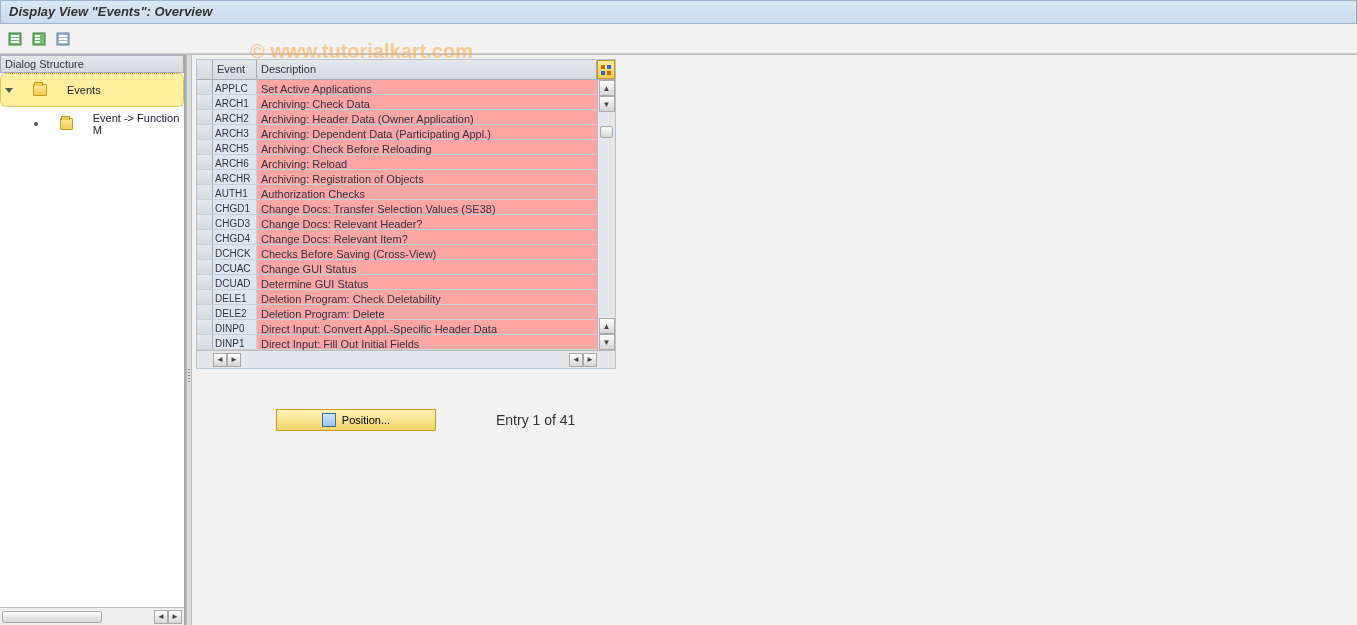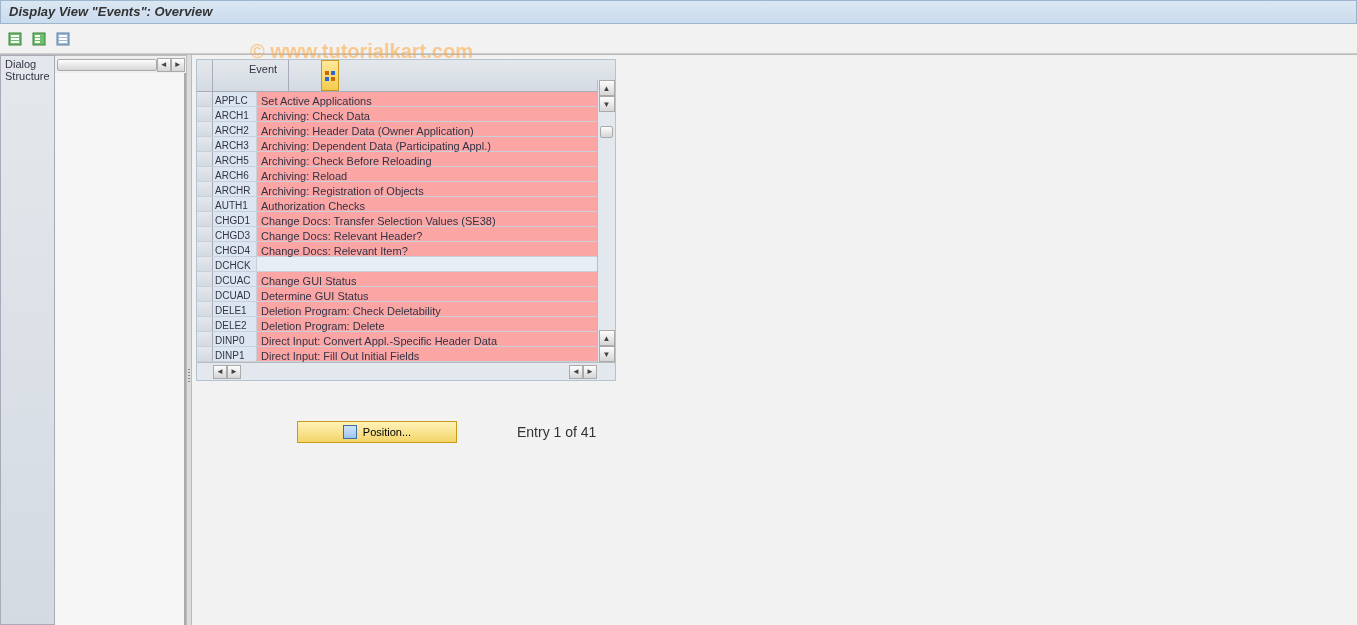--- a/index.html
+++ b/index.html
@@ -54,42 +54,43 @@
     display: flex;
     height: calc(100% - 54px);
     border-top: 1px solid #bbb;
   }
   .left-panel {
     width: 186px;
     background: #f5f5f5;
     border-right: 2px solid #aaa;
     position: relative;
     display: flex;
-    flex-direction: row;
+    flex-direction: column;
   }
   .left-panel .dialog-title {
     background: linear-gradient(#e4e8ec,#d3dae2);
     border: 1px solid #aab;
     padding: 2px 4px;
     font-size: 11px;
     color: #334;
   }
   .tree {
     flex: 1;
     overflow: hidden;
     background: #fff;
   }
   .tree-node {
     display: flex;
     align-items: center;
-    height: 18px;
+    height: 34px;
     padding-left: 4px;
     gap: 18px;
     font-size: 11px;
     color: #223;
+    border-radius: 6px;
   }
   .tree-node.selected {
     background: #ffef9f;
     border: 1px dotted #c0a020;
   }
   .tree-child { padding-left: 28px; }
   .tri {
     width: 0; height: 0;
     border-top: 4px solid transparent;
     border-bottom: 4px solid transparent;
@@ -175,22 +176,21 @@
   .grid-container {
     width: 420px;
     background: #eef2f6;
     border: 1px solid #b5c3d0;
     position: relative;
   }
   .grid-header {
     display: flex;
     background: linear-gradient(#e4e8ec,#d3dae2);
     border-bottom: 1px solid #aab;
-    height: 32px;
-    gap: 32px;
+    height: 20px;
   }
   .gh-cell {
     border-right: 1px solid #aab;
     padding: 3px 4px;
     font-size: 11px;
     color: #334;
   }
   .gh-rowmarker { width: 16px; background: linear-gradient(#e4e8ec,#d3dae2); }
   .gh-event { width: 44px; }
   .gh-desc { flex: 1; }
@@ -264,21 +264,21 @@
     background:#e3e8ee;
     border-top:1px solid #bbb;
     padding: 0 18px 0 16px;
   }
   .grid-hscroll .pair { display:flex; gap:0; }
   .position-bar {
     display:flex;
     align-items:center;
     gap: 60px;
     margin-top: 40px;
-    margin-left: 101px;
+    margin-left: 80px;
   }
   .position-btn {
     width: 160px;
     height: 22px;
     background: linear-gradient(#fff2b8,#f3d468);
     border: 1px solid #c79a1a;
     display:flex;
     align-items:center;
     justify-content:center;
     gap:6px;
@@ -352,20 +352,21 @@
     </div>
   </div>
 
   <div class="splitter"></div>
 
   <div class="right-panel">
     <div class="grid-container">
       <div class="grid-header">
         <div class="gh-cell gh-rowmarker"></div>
         <div class="gh-cell gh-event">Event</div>
+        <div class="gh-cell gh-desc">Description</div>
         <div class="gh-config">
           <svg width="10" height="10">
               <rect x="0" y="0" width="4" height="4" fill="#c76a00"></rect>
               <rect x="6" y="0" width="4" height="4" fill="#2a6ad0"></rect>
               <rect x="0" y="6" width="4" height="4" fill="#2a6ad0"></rect>
               <rect x="6" y="6" width="4" height="4" fill="#c76a00"></rect>
             </svg>
         </div>
       </div>
       <div class="grid-body" id="grid-body" style="margin-right:18px;">
@@ -420,20 +421,21 @@
             <div class="gr-desc">Change Docs: Relevant Header?</div>
           </div>
           <div class="grid-row">
             <div class="gr-marker"></div>
             <div class="gr-event">CHGD4</div>
             <div class="gr-desc">Change Docs: Relevant Item?</div>
           </div>
           <div class="grid-row">
             <div class="gr-marker"></div>
             <div class="gr-event">DCHCK</div>
+            <div class="gr-desc">Checks Before Saving (Cross-View)</div>
           </div>
           <div class="grid-row">
             <div class="gr-marker"></div>
             <div class="gr-event">DCUAC</div>
             <div class="gr-desc">Change GUI Status</div>
           </div>
           <div class="grid-row">
             <div class="gr-marker"></div>
             <div class="gr-event">DCUAD</div>
             <div class="gr-desc">Determine GUI Status</div>

